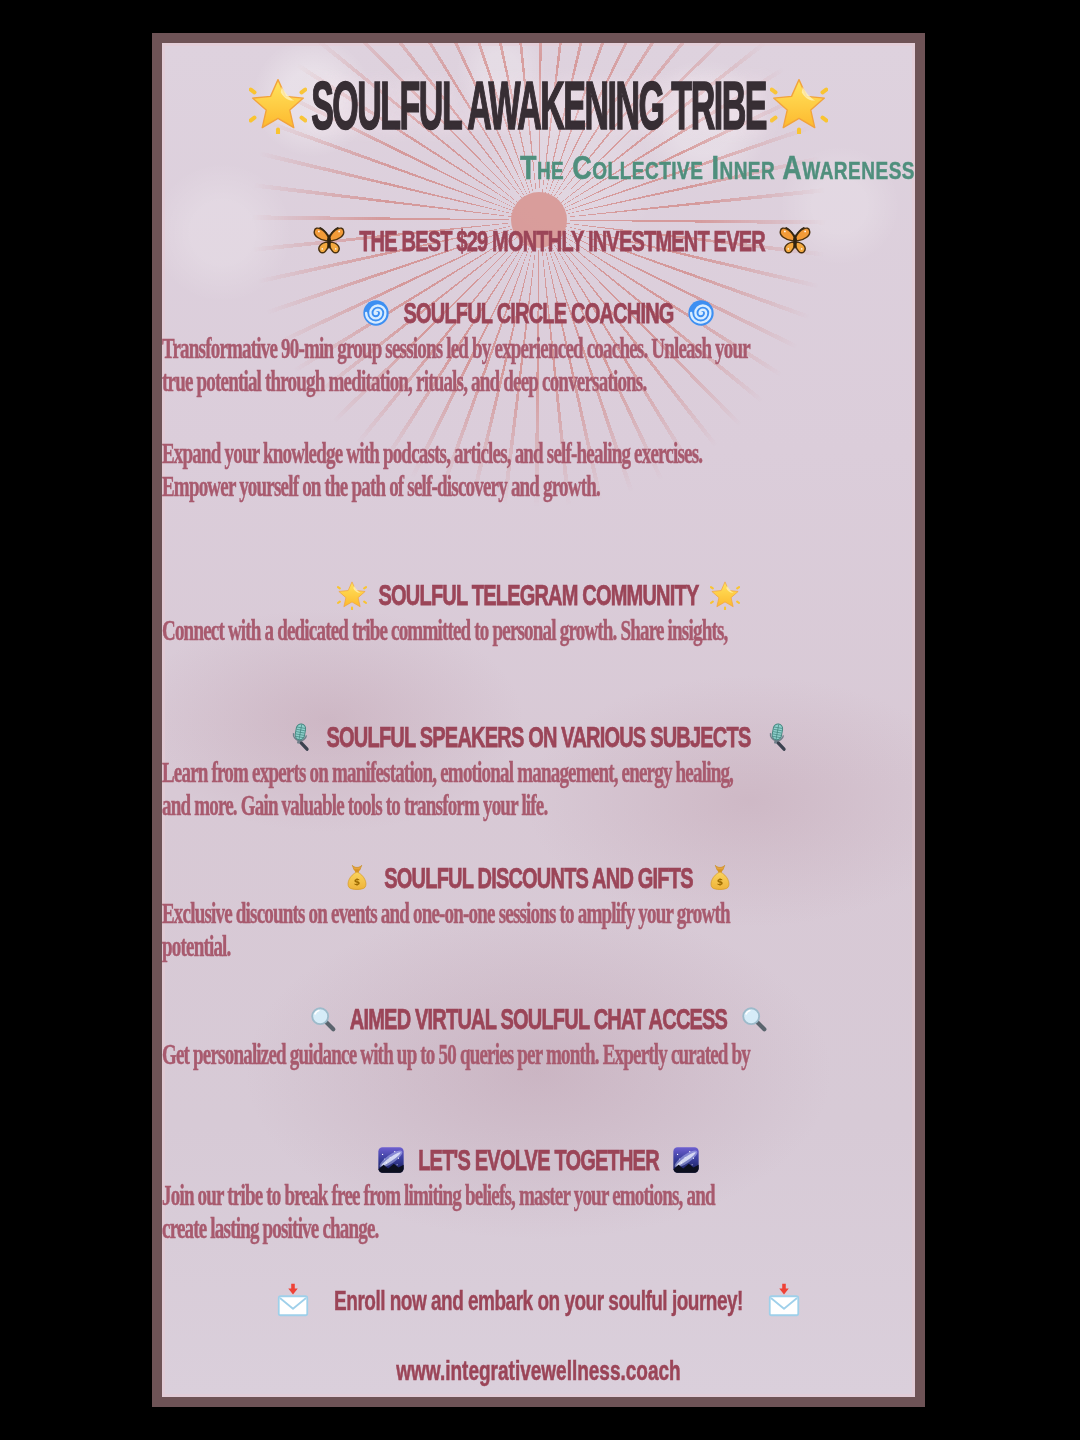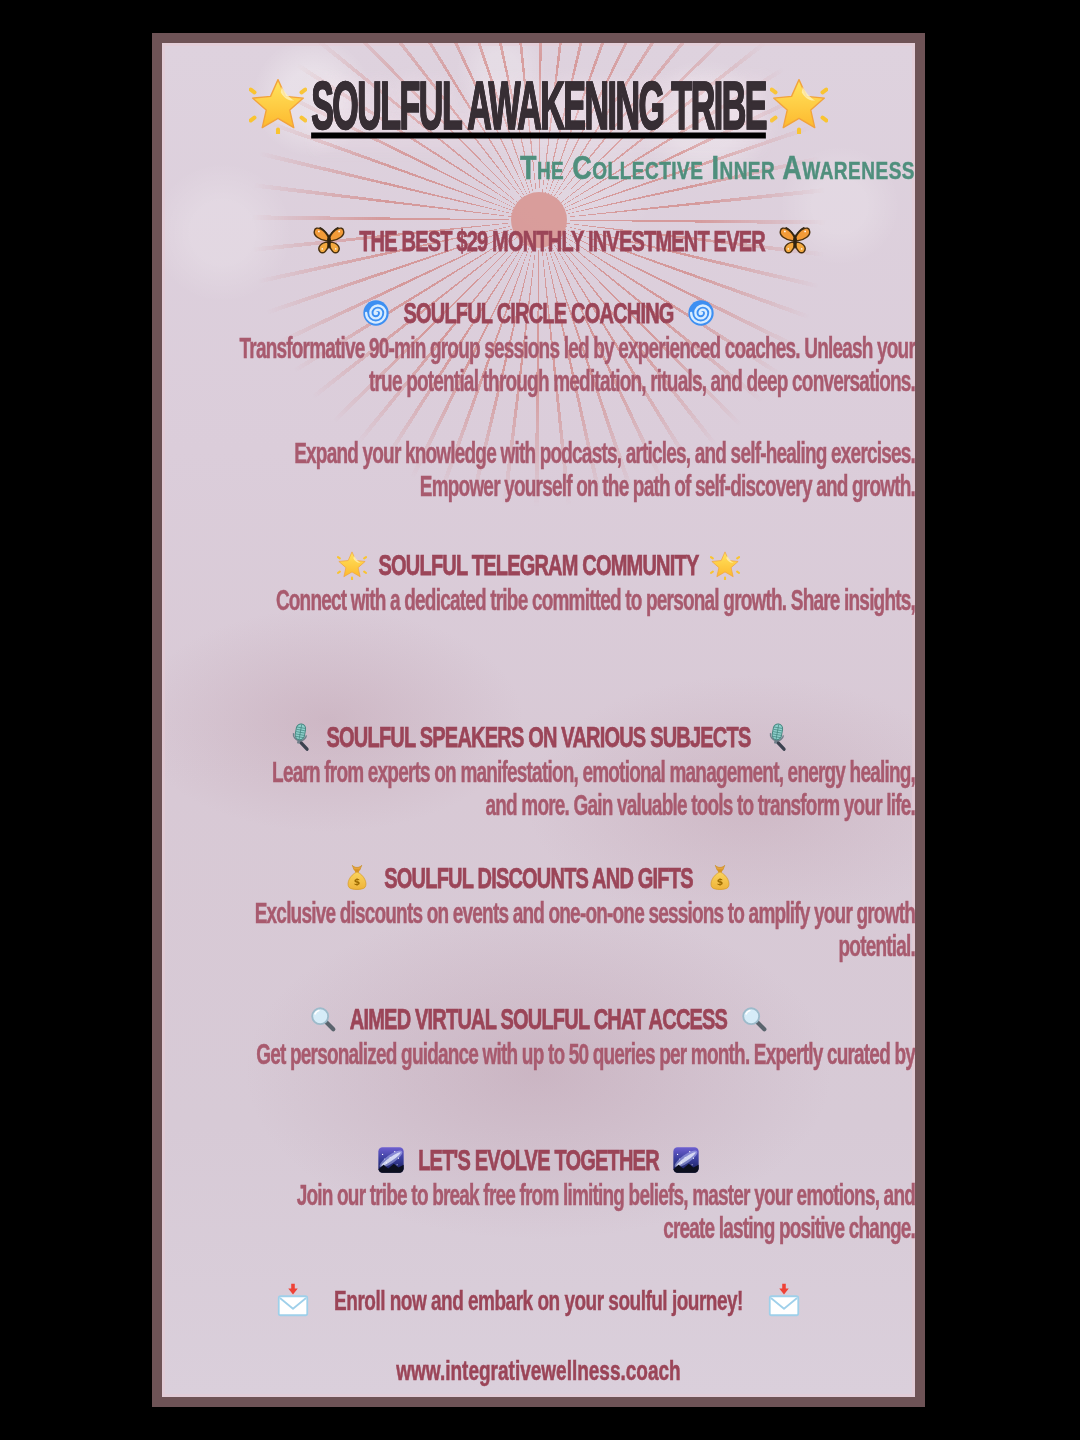--- a/index.html
+++ b/index.html
@@ -31,21 +31,21 @@
     mask-image:radial-gradient(circle,#000 0%,#000 30%,transparent 55%);
   }
   .sun-disc{
     position:absolute;left:50%;top:50%;width:56px;height:56px;
     transform:translate(-50%,-50%);border-radius:50%;background:#d8908b;
   }
   .block{position:absolute;left:0;right:0;display:flex;justify-content:center;align-items:center;}
   .cond{display:inline-block;white-space:nowrap;transform:scaleY(var(--sy,1.5));}
   .icon{display:inline-block;flex:0 0 auto;}
 
-  .title-row{top:31px;gap:4px;height:62px;text-decoration:underline;}
+  .title-row{top:31px;gap:4px;height:62px;}
   .star-lg{width:58px;height:58px;}
   .title{
     margin:0;font-size:34px;font-weight:bold;color:#372e34;letter-spacing:-1.5px;
     --sy:2.0;-webkit-text-stroke:0.8px #372e34;
     text-shadow:0 0 12px rgba(246,228,238,0.75);
   }
   .subtitle-row{top:105px;height:40px;justify-content:flex-end;}
   .subtitle{
     margin:0;font-size:27px;font-weight:bold;color:#4f8f7d;--sy:1.25;
     font-variant:small-caps;letter-spacing:0.5px;-webkit-text-stroke:0.4px #4f8f7d;
@@ -54,21 +54,21 @@
   .h-icon{width:30px;height:30px;}
   .bf-icon{width:36px;height:36px;}
   .env-icon{width:38px;height:38px;}
   .htext{
     font-size:20px;font-weight:bold;color:#9b4558;letter-spacing:-0.8px;
     --sy:1.5;-webkit-text-stroke:0.5px #9b4558;
   }
   .feature{position:absolute;left:0;right:0;}
   .feature-head{display:flex;justify-content:center;align-items:center;gap:12px;height:36px;}
   .feature-head h3{margin:0;font-weight:bold;}
-  .body-line{height:33px;display:flex;justify-content:flex-end;align-items:center;}
+  .body-line{height:33px;display:flex;justify-content:flex-start;align-items:center;font-family:Liberation Serif, serif;}
   .btext{
     font-size:19px;font-weight:bold;color:#a85a6e;letter-spacing:-0.8px;
     --sy:1.6;-webkit-text-stroke:0.3px #a85a6e;
   }
   .enroll-row{top:1239px;gap:22px;height:38px;}
   .etext{
     font-size:19px;font-weight:bold;color:#9b4558;letter-spacing:-0.5px;
     --sy:1.5;-webkit-text-stroke:0.3px #9b4558;
   }
   .website-row{top:1313px;height:30px;}
@@ -245,21 +245,21 @@
 
   <section class="feature" style="top:393px">
     <div class="body-line">
         <span class="btext cond">Expand your knowledge with podcasts, articles, and self-healing exercises.</span>
       </div>
     <div class="body-line">
         <span class="btext cond">Empower yourself on the path of self-discovery and growth.</span>
       </div>
   </section>
 
-  <section class="feature" style="top:504px">
+  <section class="feature" style="top:534px">
     <div class="feature-head">
       <svg class="icon h-icon">
           <use href="#sym-star"></use>
         </svg>
       <h3 class="htext cond">SOULFUL TELEGRAM COMMUNITY</h3>
       <svg class="icon h-icon">
           <use href="#sym-star"></use>
         </svg>
     </div>
     <div class="body-line">

